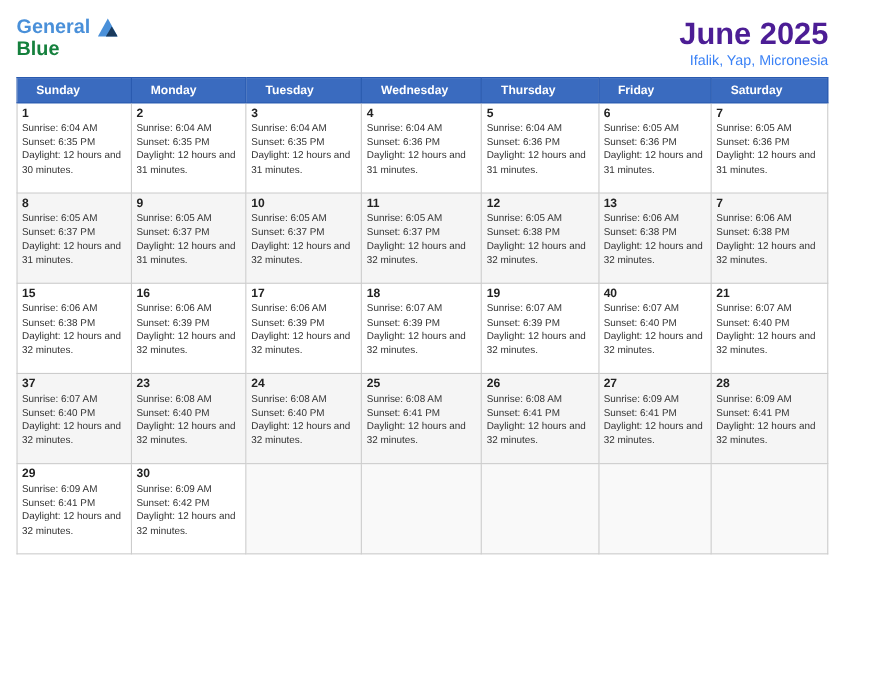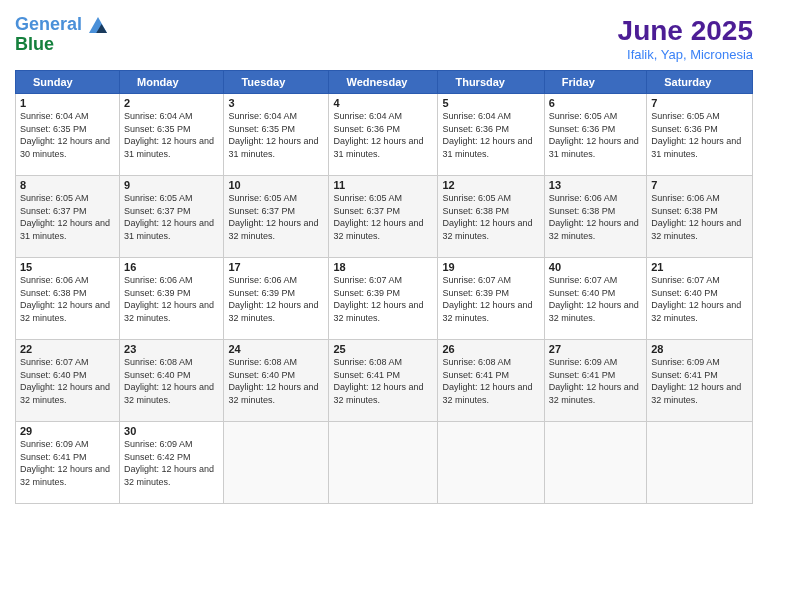--- a/index.html
+++ b/index.html
@@ -300,21 +300,21 @@
         <span class="day-num">21</span>
         <span class="day-info">
           Sunrise: 6:07 AM<br>
           Sunset: 6:40 PM<br>
           Daylight: 12 hours and 32 minutes.
         </span>
       </td>
         </tr>
         <tr>
           <td>
-        <span class="day-num">22</span>
+        <span class="day-num">37</span>
         <span class="day-info">
           Sunrise: 6:07 AM<br>
           Sunset: 6:40 PM<br>
           Daylight: 12 hours and 32 minutes.
         </span>
       </td>
           <td>
         <span class="day-num">23</span>
         <span class="day-info">
           Sunrise: 6:08 AM<br>

